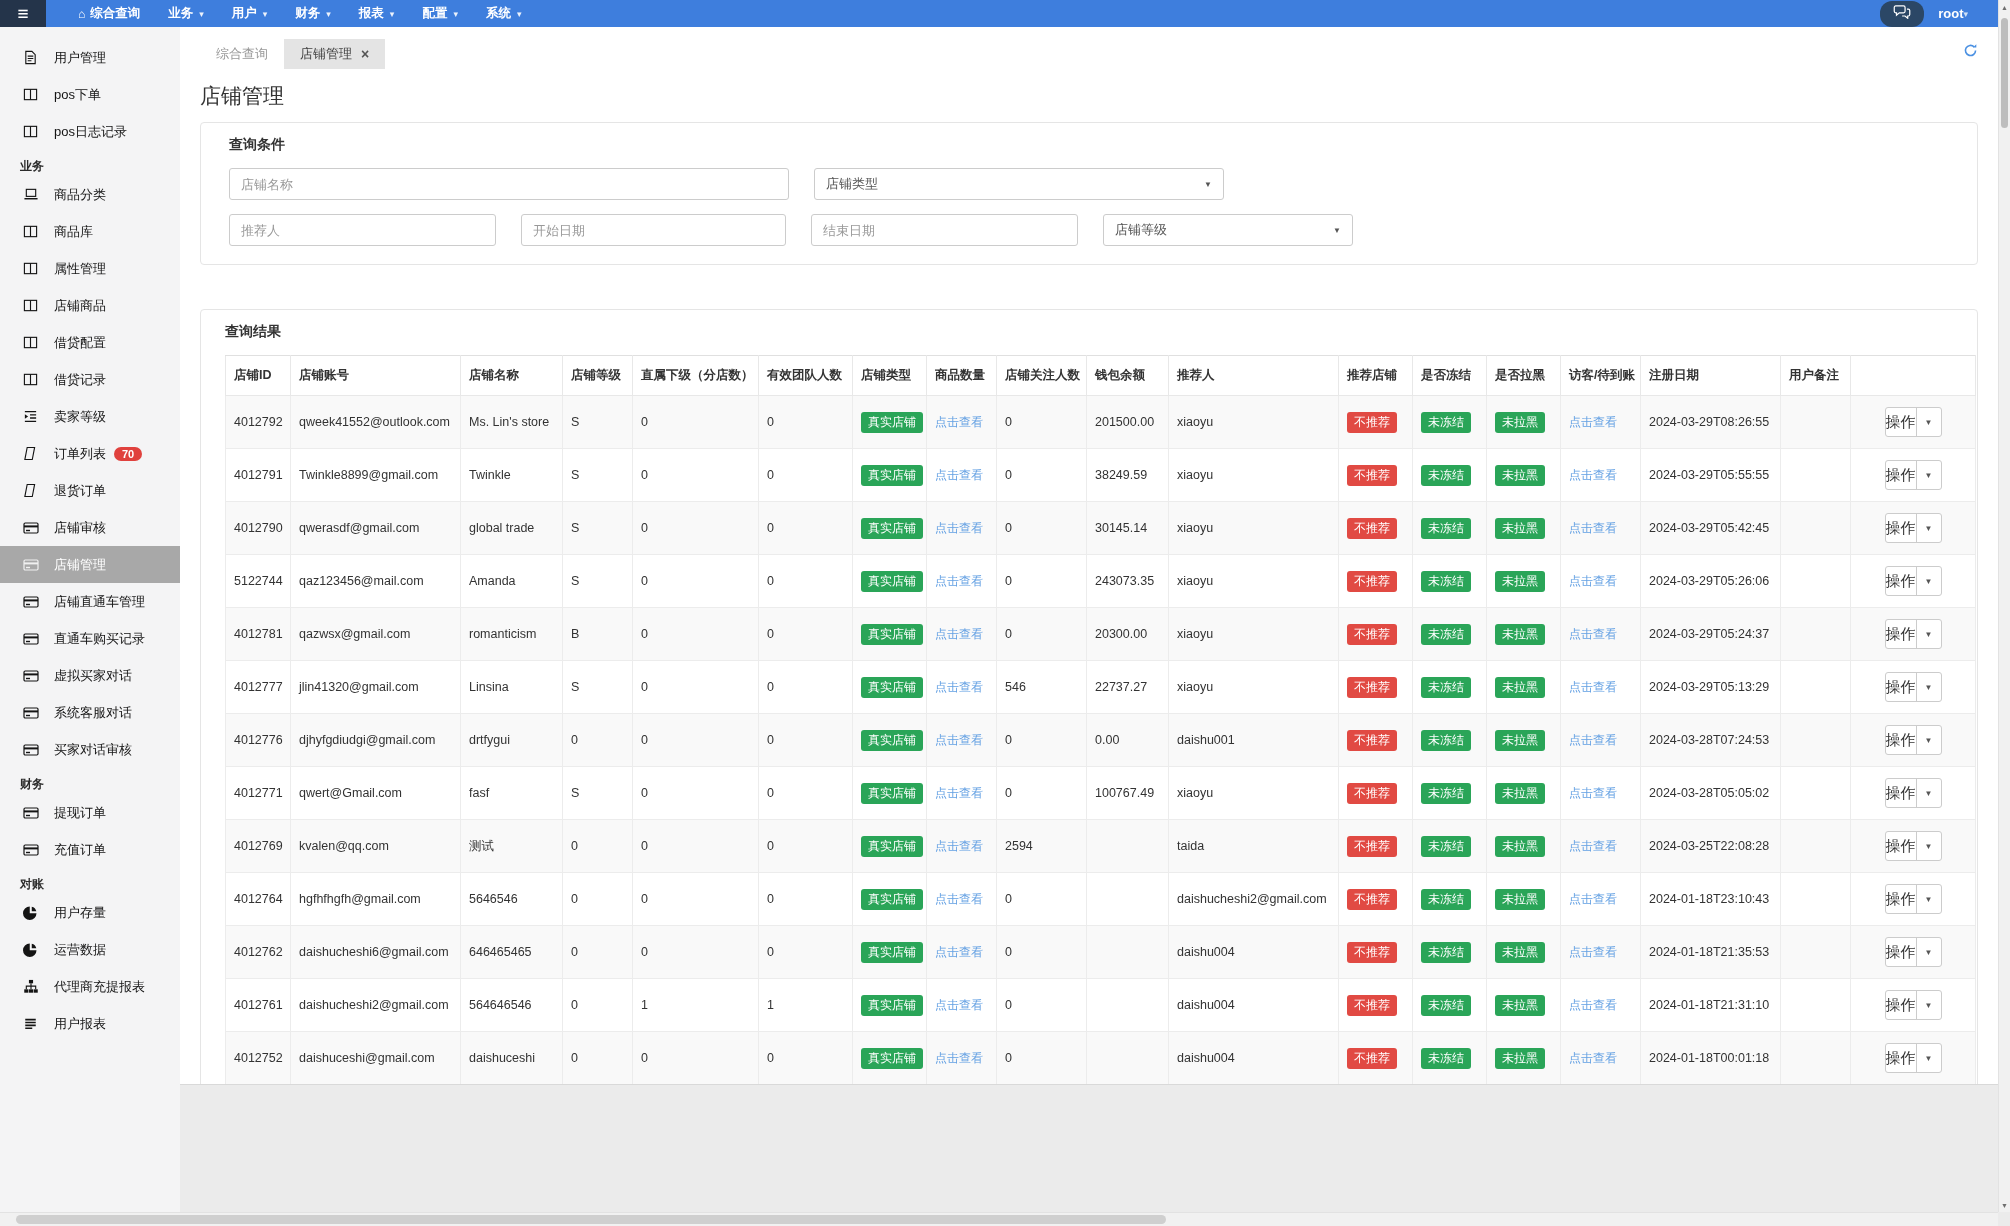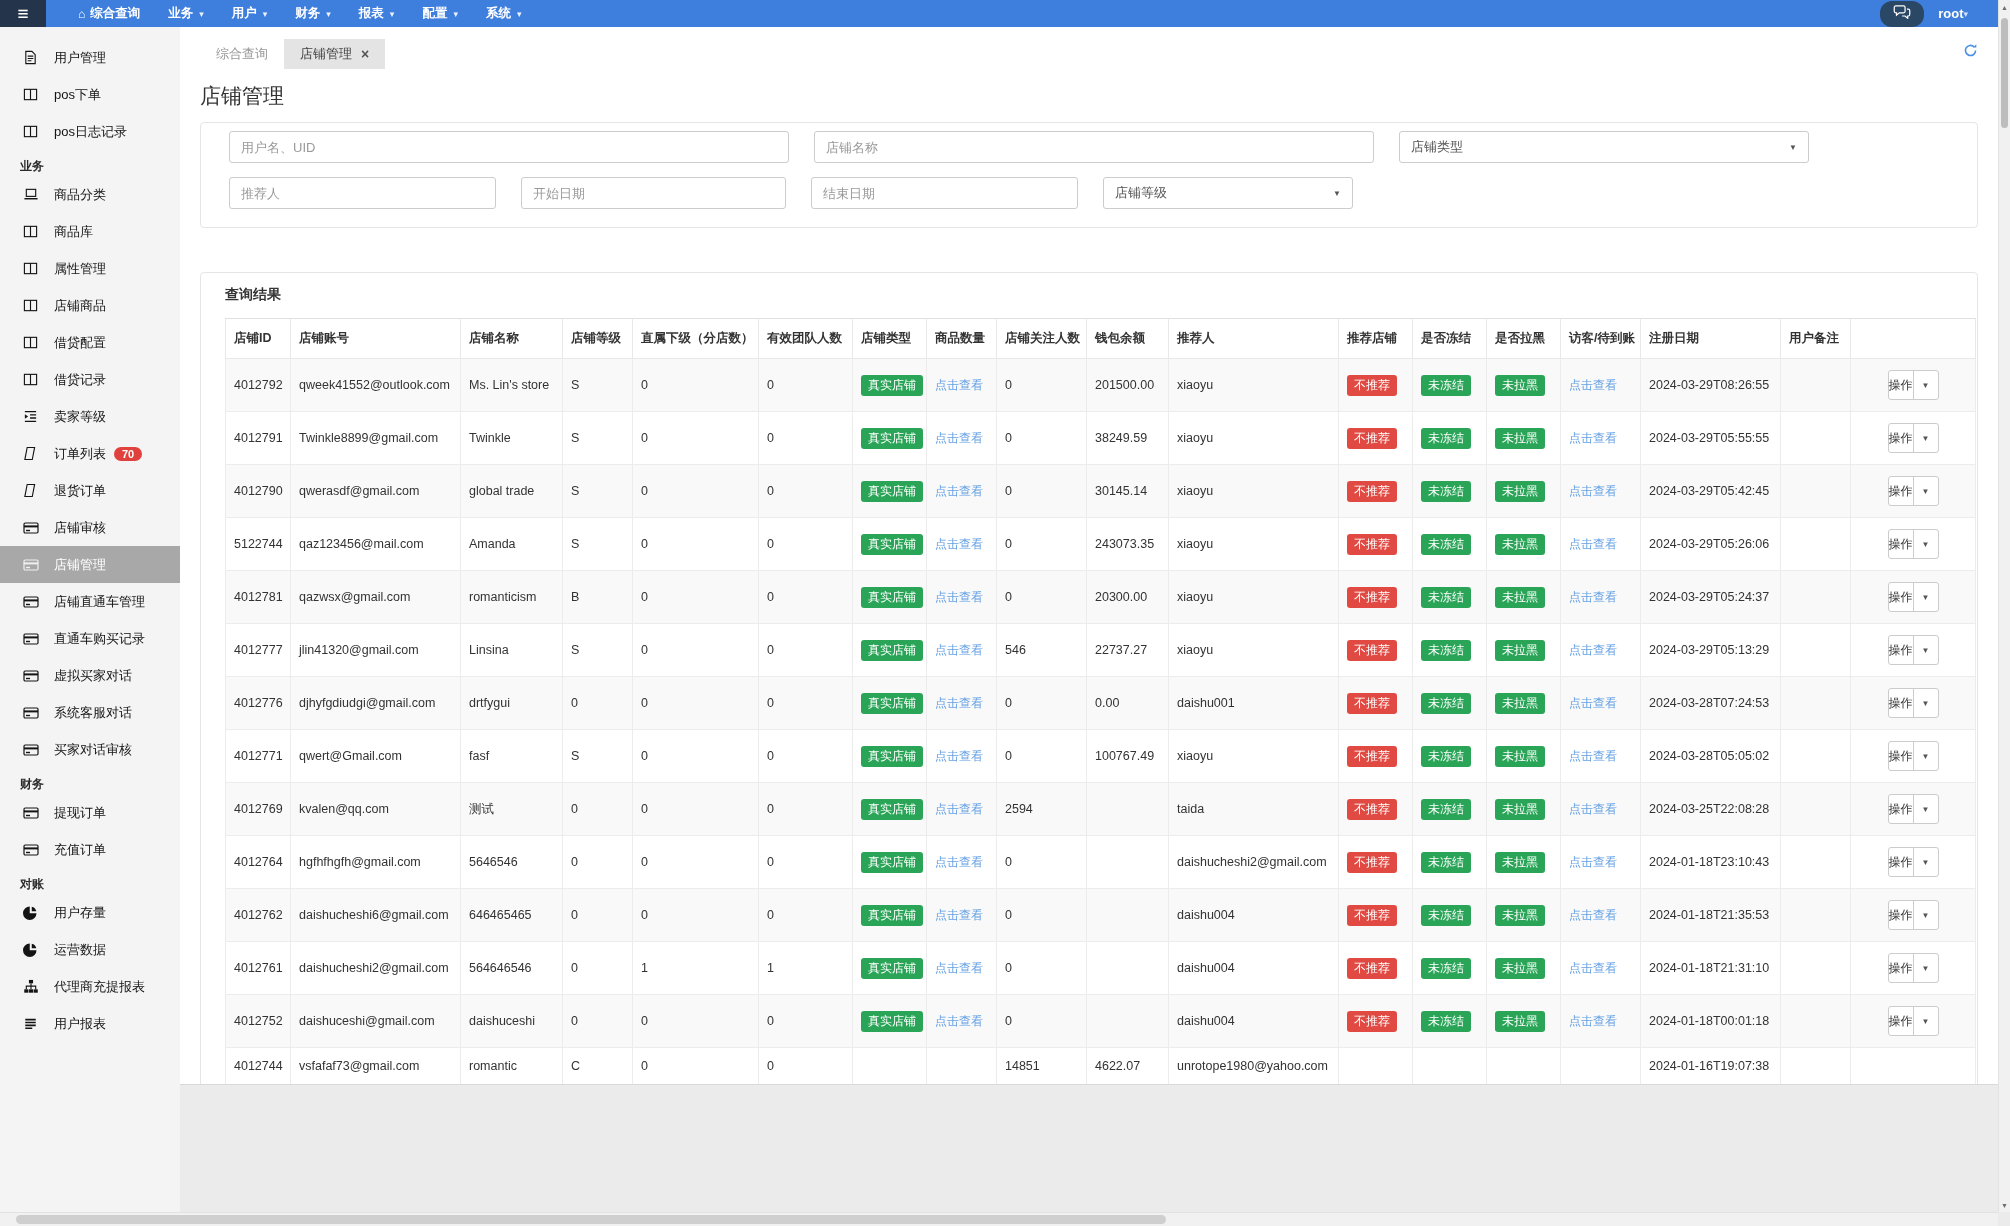--- a/index.html
+++ b/index.html
@@ -62,21 +62,21 @@
   table { border-collapse:collapse; table-layout:fixed; width:1750px; font-size:12.5px; color:#333; }
   th { border:1px solid #e8e8e8; border-top:1px solid #e0e0e0; padding:11px 8px; text-align:left; font-weight:bold; white-space:nowrap; overflow:hidden; background:#fff; }
   td { border:1px solid #ececec; padding:11px 8px; white-space:nowrap; overflow:hidden; vertical-align:middle; }
   tbody tr:nth-child(odd) { background:#f9f9f9; }
   .badge { display:inline-block; padding:3px 7px; border-radius:3px; color:#fff; font-size:12px; line-height:1.25; }
   .badge-green { background:#2aa558; }
   .badge-red { background:#e14a43; }
   .cell-link { color:#63a0e3; cursor:pointer; text-decoration:none; font-size:12px; }
   .td-center { text-align:center; }
   .op-btn { display:inline-flex; align-items:stretch; border:1px solid #ccc; border-radius:3px; background:#fff; height:30px; cursor:pointer; }
-  .op-main { padding:0 0; line-height:28px; font-size:12px; color:#333; border-right:1px solid #ccc; }
+  .op-main { padding:0 0; line-height:28px; font-size:15px; color:#333; border-right:1px solid #ccc; }
   .op-caret { width:24px; display:flex; align-items:center; justify-content:center; font-size:8px; color:#555; }
 
   
   .v-scrollbar { position:absolute; top:0; right:0; width:12px; bottom:14px; background:#f1f1f1; border-left:1px solid #e2e2e2; z-index:30; }
   .v-arrow { height:14px; display:flex; align-items:center; justify-content:center; font-size:7px; color:#6e6e6e; }
   .v-thumb { position:absolute; top:18px; left:2px; right:2px; height:110px; background:#bdbdbd; border-radius:5px; }
   .v-arrow.down { position:absolute; bottom:0; left:0; right:0; }
   .h-scrollbar { position:absolute; bottom:0; left:0; right:12px; height:14px; background:#f1f1f1; border-top:1px solid #e2e2e2; z-index:30; }
   .h-thumb { position:absolute; top:2px; bottom:2px; left:16px; width:1150px; background:#cfcfcf; border-radius:5px; }
 </style>
@@ -389,23 +389,23 @@
         <svg width="15" height="15" viewBox="0 0 16 16">
             <path d="M13.4 8a5.4 5.4 0 1 1-1.6-3.85" fill="none" stroke="#4a90e2" stroke-width="1.7"></path>
             <path d="M14.2 1.2v3.6h-3.6z" fill="#4a90e2"></path>
           </svg>
       </div>
     </div>
 
     <h1 class="page-title">店铺管理</h1>
 
     <section class="panel">
+      <div class="panel-header">查询条件</div>
       <div class="panel-body">
         <div class="form-row">
-          <input class="inp w560" type="text" placeholder="用户名、UID" style="">
           <input class="inp w560" type="text" placeholder="店铺名称" style="">
           <div class="select w410">
             <span>店铺类型</span>
             <span class="sel-caret">▼</span>
           </div>
         </div>
         <div class="form-row">
           <input class="inp w267" type="text" placeholder="推荐人" style="">
           <input class="inp w265" type="text" placeholder="开始日期" style="">
           <input class="inp w267" type="text" placeholder="结束日期" style="">

